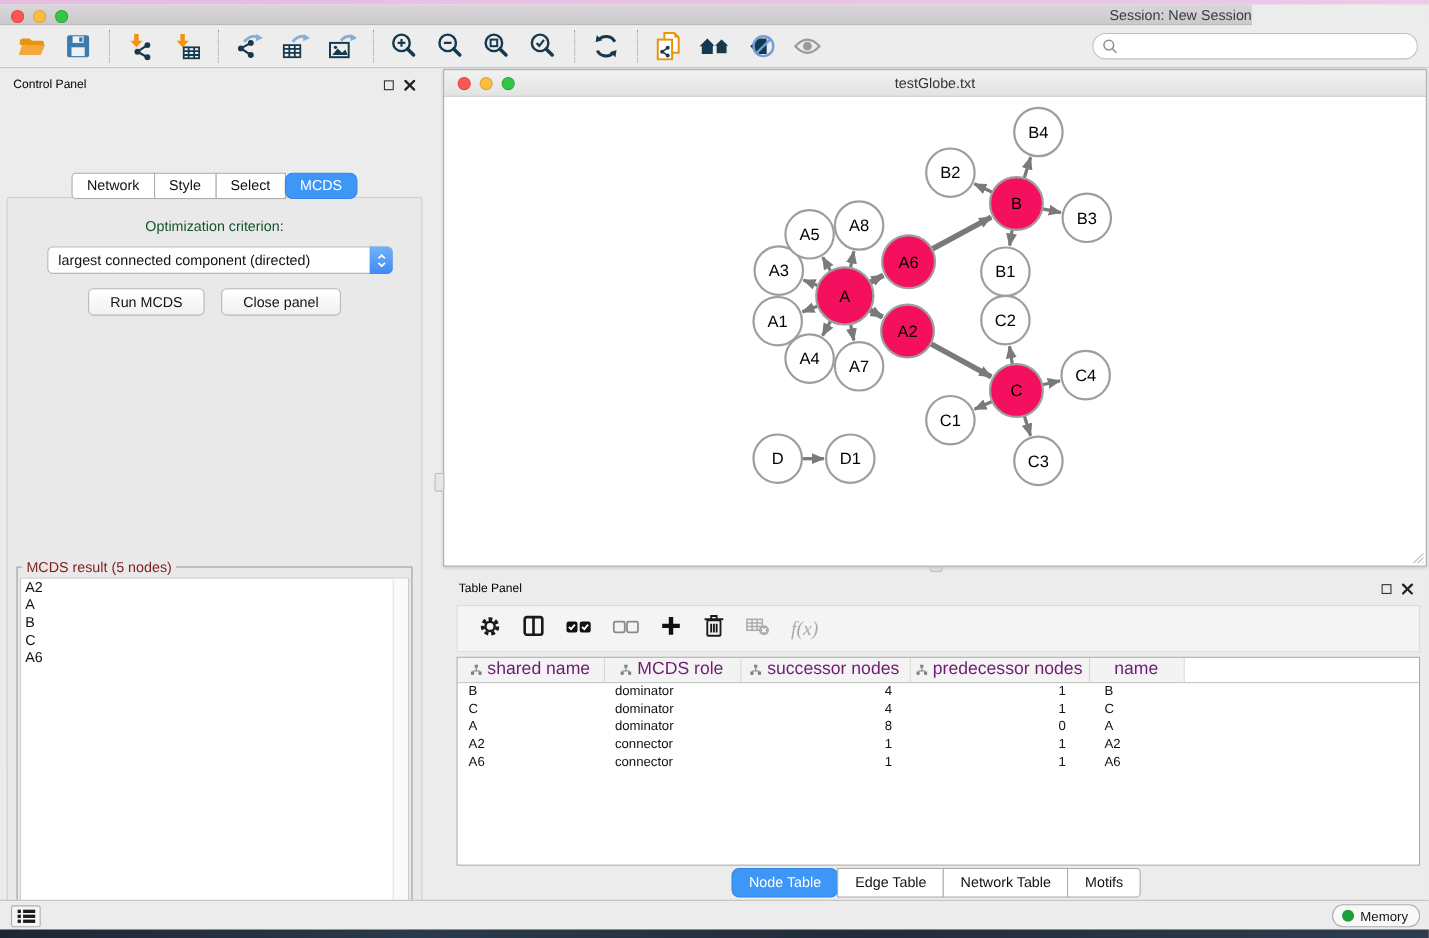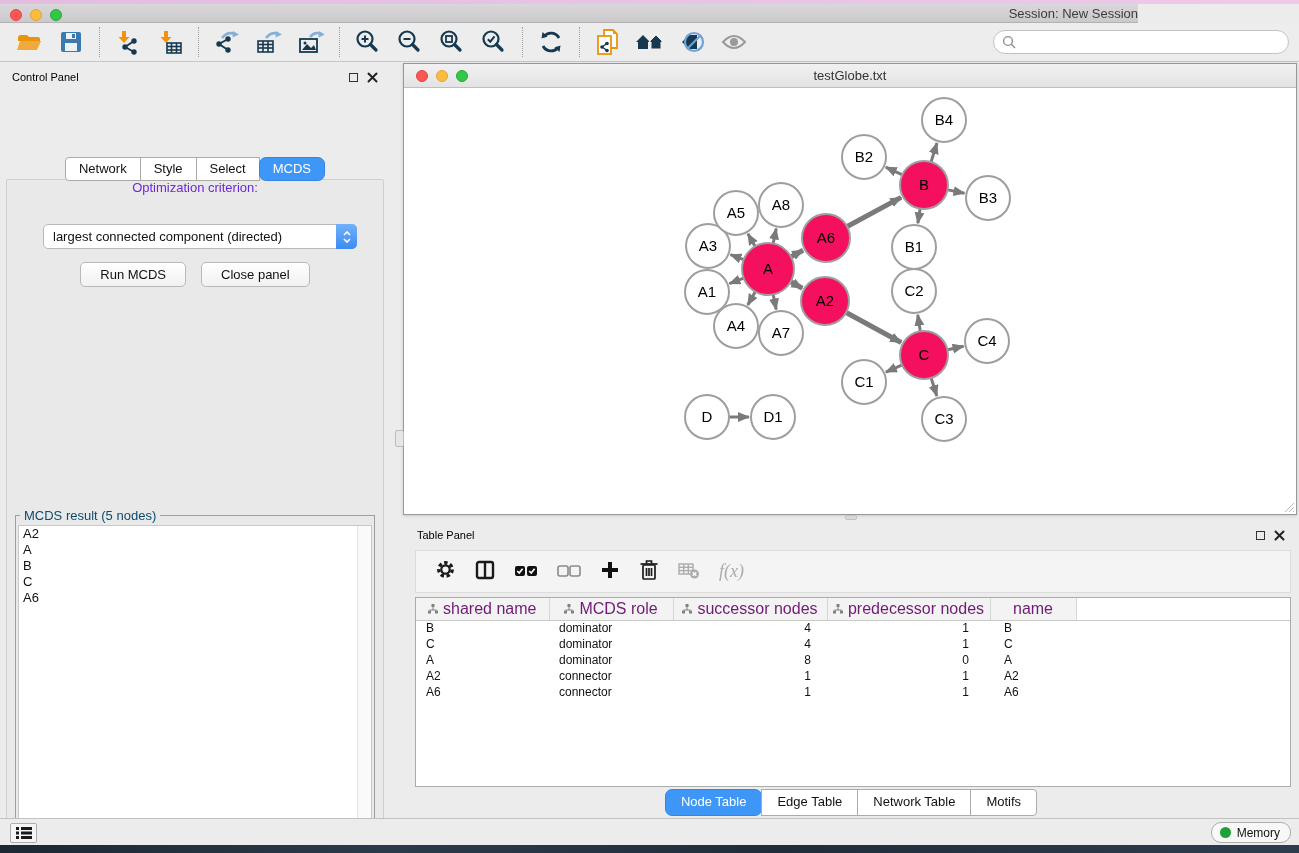--- a/index.html
+++ b/index.html
@@ -37,34 +37,34 @@
   .panel-header .ph-title { font-size:11px; color:#000000; flex:1; }
   .ph-icons { display:flex; gap:9px; align-items:center; }
   .cp-tabs { position:absolute; left:0; top:95px; width:390px; display:flex; justify-content:center; z-index:2; }
   .tab { font-size:13px; padding:3px 13px 4px; background:#FFFFFF; border:1px solid #ABABAB;
     margin-left:-1px; color:#111; }
   .tab:first-child { border-top-left-radius:4px; border-bottom-left-radius:4px; margin-left:0;}
   .tab:last-child { border-top-right-radius:4px; border-bottom-right-radius:4px;}
   .tab.active { background:#3E97F6; border-color:#3286E8; color:#FFF;border-radius:7px; }
   .cp-content { position:absolute; left:6px; top:117px; width:378px; height:688px;
     background:#E9E9E9; border:1px solid #D0CFCF; border-radius:2px; }
-  .opt-label { text-align:center; font-size:13px; color:#6d28d9; }
+  .opt-label { text-align:center; margin-top:18px; font-size:13px; color:#14532d; }
   .dropdown { position:absolute; left:36px; top:44px; width:314px; height:25px; background:#FFF;
     border:1px solid #B9B9B9; border-radius:5px; display:flex; align-items:center; }
   .dropdown .dd-value { flex:1; font-size:13px; padding-left:9px; color:#111; white-space:nowrap; }
   .dd-stepper { width:21px; height:25px; margin:-1px -1px -1px 0; border-radius:0 5px 5px 0;
     background:linear-gradient(#72B1F9,#3D8BF4); display:flex; flex-direction:column;
     align-items:center; justify-content:center; gap:2px; }
   .btn-row { position:absolute; left:0; top:82px; width:100%; display:flex; justify-content:center; gap:15px; }
   .push-btn { font-size:13px; padding:4px 19px; background:linear-gradient(#FFFFFF,#F1F1F1);
     border:1px solid #B9B9B9; border-radius:5px; color:#111; }
   .result-group { position:absolute; left:8px; right:8px; top:335px; height:342px;
     border:1px solid #9E9E9E; }
   .result-legend { position:absolute; left:4px; top:-8px; background:#E9E9E9; padding:0 4px;
-    font-size:13px; color:#0c4a6e; }
+    font-size:13px; color:#7f1d1d; }
   .result-list { position:absolute; left:2px; right:2px; top:9px; bottom:2px; background:#FFF;
     border:1px solid #C9C9C9; overflow:hidden; }
   .result-item { font-size:13px; line-height:16px; padding-left:4px; color:#111; }
   .result-scroll { position:absolute; right:0; top:0; bottom:0; width:14px; background:#FAFAFA;
     border-left:1px solid #E3E3E3; }
 
   
   .net-window { position:absolute; left:403px; top:63px; width:894px; height:452px;
     background:#FFF; border:1px solid #979797; box-shadow:0 1px 3px rgba(0,0,0,.15); }
   .net-titlebar { height:24px; background:linear-gradient(#F1F1F1,#E3E3E3);

